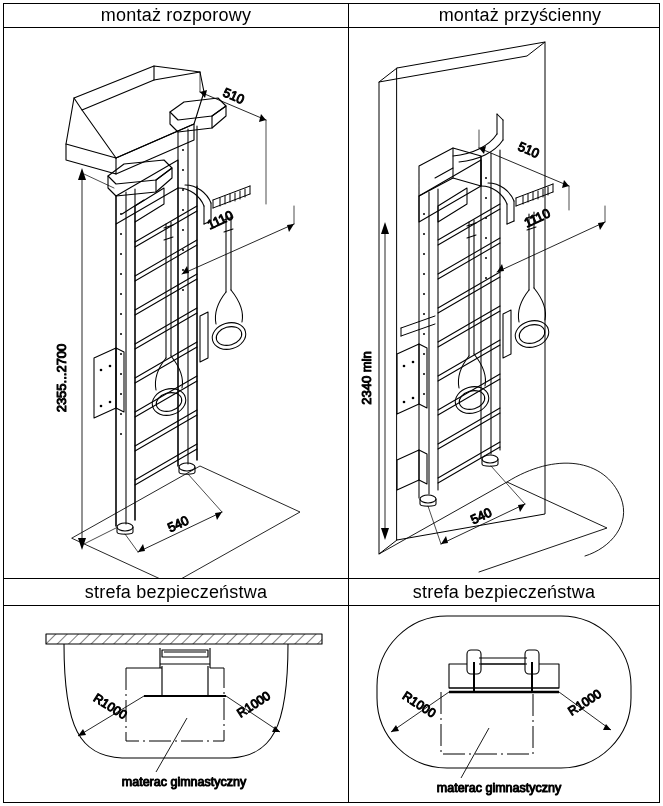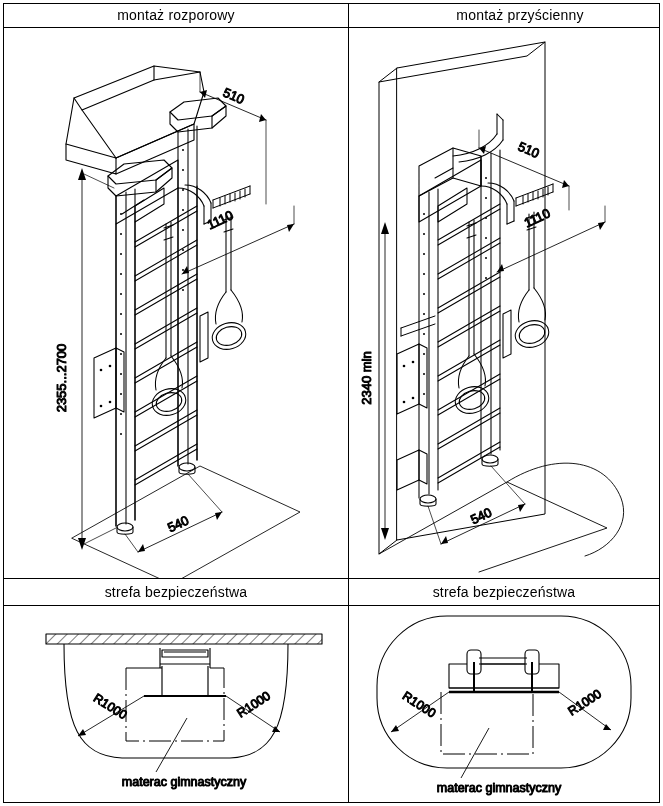--- a/index.html
+++ b/index.html
@@ -14,21 +14,21 @@
   }
   .frame{
     position:absolute;left:3px;top:3px;width:657px;height:800px;
     border:1.4px solid #000;box-sizing:border-box;
   }
   .hline{position:absolute;left:3px;width:657px;height:0;border-top:1.3px solid #000;}
   .vline{position:absolute;top:3px;width:0;border-left:1.3px solid #000;}
   .cellhead{
     position:absolute;
     display:flex;align-items:center;justify-content:center;
-    font-size:14px;letter-spacing:.2px;
+    font-size:18px;letter-spacing:.2px;
     color:#000;
     user-select:none;
   }
   .svgcell{position:absolute;}
   svg{display:block;}
   .dim{
     font-family:"Liberation Sans",sans-serif;
     font-size:13px;fill:#1a1a1a;
   }
   .dimsm{font-size:12.5px;fill:#1a1a1a;}

